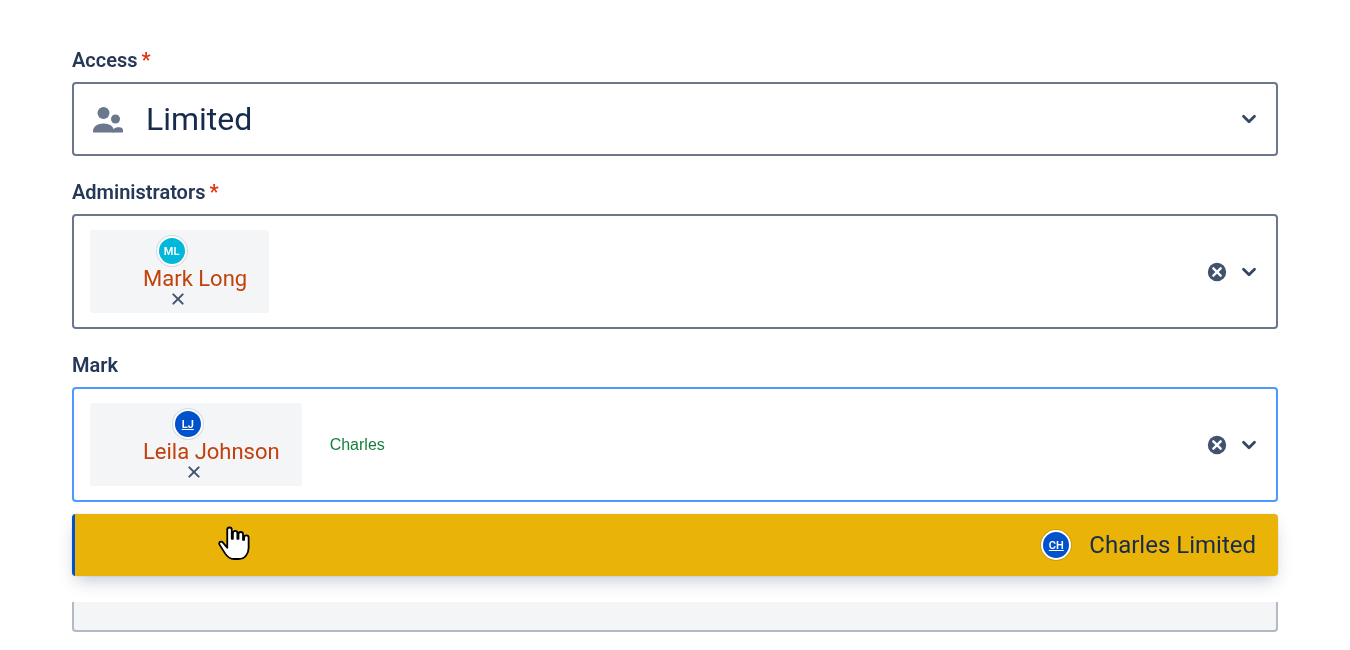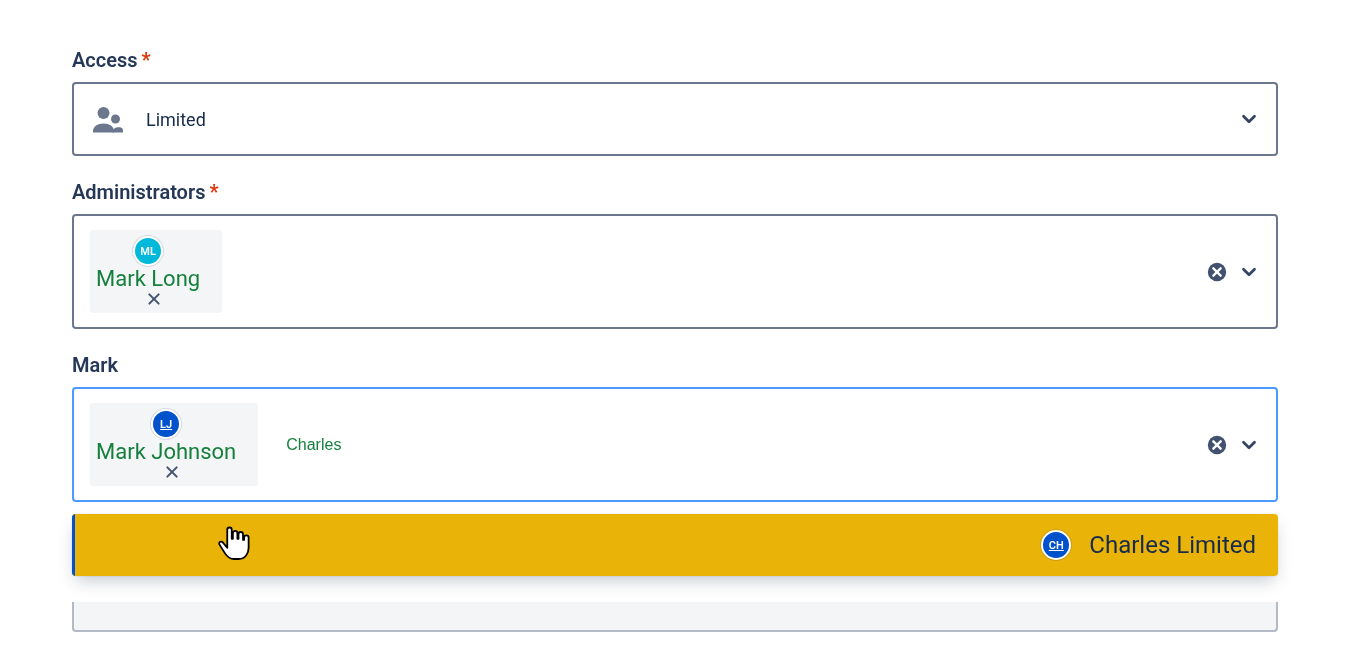--- a/index.html
+++ b/index.html
@@ -41,21 +41,21 @@
     border: 2px solid #4C9AFF;
   }
   .select-box .lead-icon {
     width: 36px;
     height: 36px;
     margin-right: 20px;
     color: #6B778C;
     flex-shrink: 0;
   }
   .select-value {
-    font-size: 18px;
+    font-size: 32px;
     color: #172B4D;
   }
   .spacer { flex: 1; }
   .chevron {
     width: 22px;
     height: 22px;
     color: #344563;
     flex-shrink: 0;
     margin-left: 10px;
   }
@@ -86,22 +86,23 @@
     font-size: 11px;
     font-weight: 600;
     color: #fff;
     margin-right: 12px;
     flex-shrink: 0;
   }
   .avatar-teal { background: #00B8D9; }
   .avatar-blue { background: #0052CC; text-decoration: underline; }
   .chip-label {
     font-size: 22px;
-    color: #15803d;
+    color: #c2410c;
     margin-right: 12px;
+    margin-left: 47px;
   }
   .chip-remove {
     width: 16px;
     height: 16px;
     color: #42526E;
   }
   .input-text {
     font-size: 16px;
     color: #15803d;
     border: none;
@@ -236,21 +237,21 @@
   </div>
 
   <div class="field-group">
     <div class="field-label">
       <span>Mark</span>
     </div>
     <div class="select-box focused">
       <div class="chips">
         <div class="chip">
           <span class="avatar avatar-blue">LJ</span>
-          <span class="chip-label">Mark Johnson</span>
+          <span class="chip-label">Leila Johnson</span>
           <span class="chip-remove">
             <svg viewBox="0 0 24 24" fill="none" stroke="currentColor" stroke-width="3" stroke-linecap="round">
                 <line x1="5" y1="5" x2="19" y2="19"></line>
                 <line x1="19" y1="5" x2="5" y2="19"></line>
               </svg>
           </span>
         </div>
         <input type="text" class="input-text" value="Charles" style="">
       </div>
       <span class="spacer"></span>

